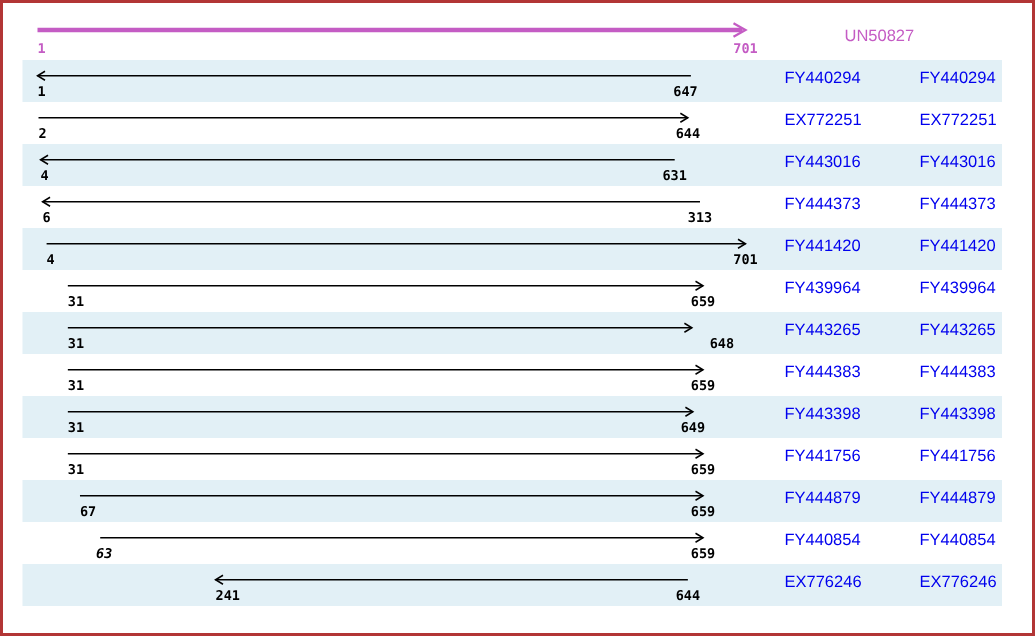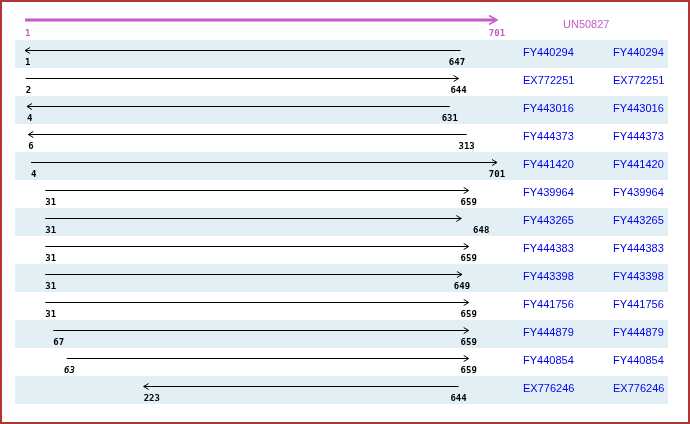--- a/index.html
+++ b/index.html
@@ -185,20 +185,20 @@
         <span class="coord end" style="left: 466.68px; color: rgb(0, 0, 0);">659</span>
         <span class="acc col1" style="color: rgb(0, 0, 238);">FY440854</span>
         <span class="acc col2" style="color: rgb(0, 0, 238);">FY440854</span>
       </div>
       <div class="row">
         <div class="band" style="background: rgb(226, 240, 246);"></div>
         <svg width="520" height="28">
           <line x1="141.6742857142857" x2="456.56571428571425" y1="10.5" y2="10.5" stroke="#000000" stroke-width="1"></line>
           <polyline points="146.6742857142857,7.5 141.6742857142857,10.5 146.6742857142857,13.5" fill="none" stroke="#000000" stroke-width="1"></polyline>
         </svg>
-        <span class="coord" style="left: 141.674px; color: rgb(0, 0, 0);">223</span>
+        <span class="coord" style="left: 141.674px; color: rgb(0, 0, 0);">241</span>
         <span class="coord end" style="left: 456.566px; color: rgb(0, 0, 0);">644</span>
         <span class="acc col1" style="color: rgb(0, 0, 238);">EX776246</span>
         <span class="acc col2" style="color: rgb(0, 0, 238);">EX776246</span>
       </div>
     </div>
 
 </div>
 
 </body></html>

